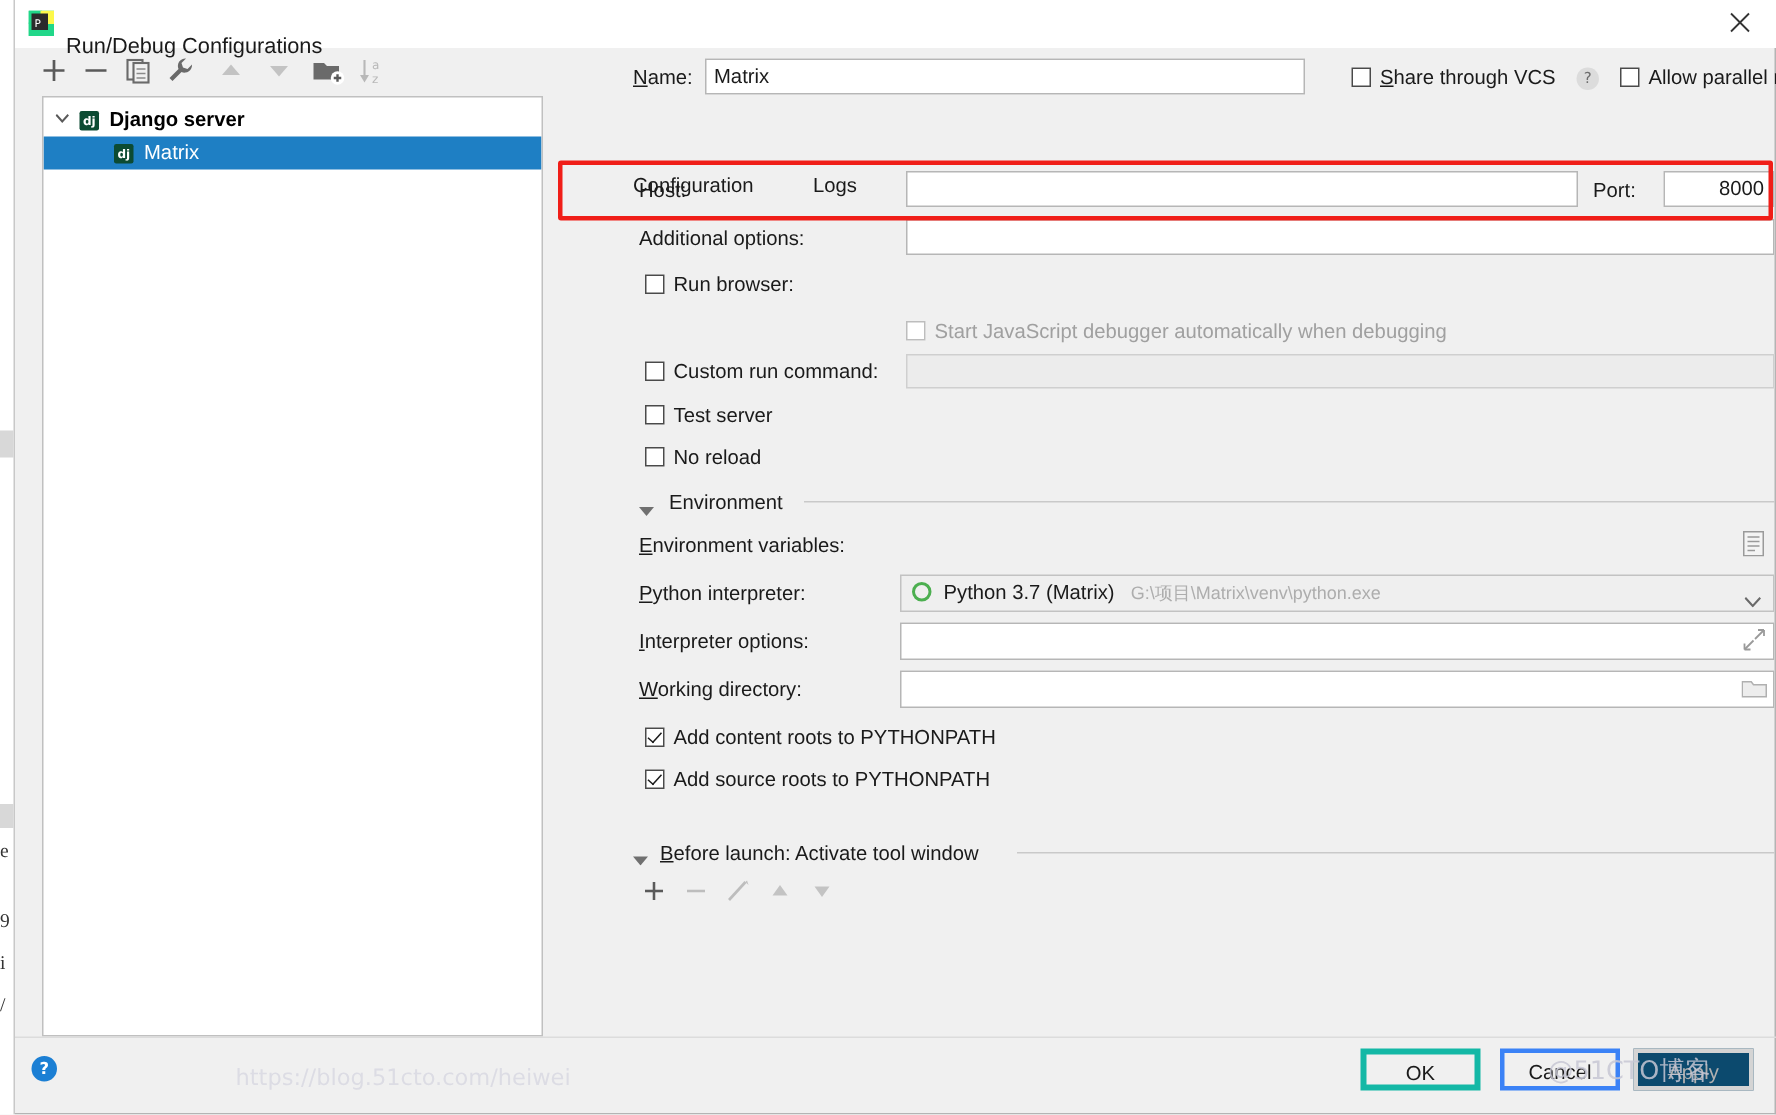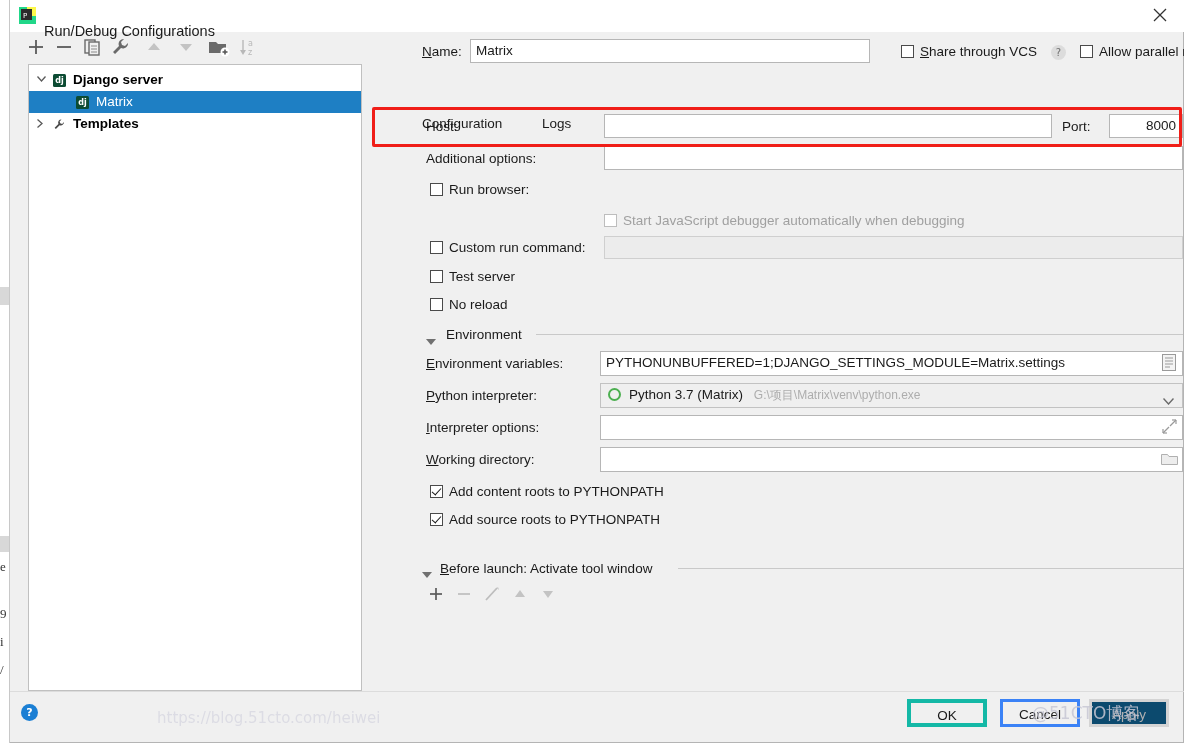--- a/index.html
+++ b/index.html
@@ -315,33 +315,20 @@
         </span>
         <span class="dj-icon" style="left:24px;">dj</span>
         <span class="tree-label bold" style="left:44px;">Django server</span>
       </div>
 
       <div class="tree-row selected">
         <span class="dj-icon" style="left:47px;">dj</span>
         <span class="tree-label" style="left:67px;">Matrix</span>
       </div>
 
-      <div class="tree-row">
-        <span class="tw" style="left:4px;">
-          <svg width="6" height="9" viewBox="0 0 6 9" style="top:6px;">
-              <polyline points="0.5,0.5 5,4.5 0.5,8.5" fill="none" stroke="#5a5a5a" stroke-width="1.3"></polyline>
-            </svg>
-        </span>
-        <span class="wrench-icon" style="left:22px;">
-          <svg width="16" height="15" viewBox="0 0 24 24">
-            <path d="M16 4 a5 5 0 0 0 -5 7 L5 17 l2 2 6-6 a5 5 0 0 0 7-5 l-3 3 -3 -1 -1 -3 z" fill="#4a4a4a"></path>
-          </svg>
-        </span>
-        <span class="tree-label bold" style="left:44px;">Templates</span>
-      </div>
     </div>
 
     <div class="rpane">
 
       <span class="lbl" style="left:8px; top:12px;"><span class="mn">N</span>ame:</span>
       <div class="tfield" style="left:56px; top:7px; width:400px; height:24px;">Matrix</div>
 
       <div class="cbx" style="left:487px; top:13px;"></div>
       <span class="lbl" style="left:506px; top:12px;"><span class="mn">S</span>hare through VCS</span>
       <span class="help-icon-round" style="left:637px; top:13px;">?</span>
@@ -377,21 +364,20 @@
 
       <span class="grp-arrow" style="left:12px; top:299px;">
         <svg width="10" height="7" viewBox="0 0 10 7">
             <polygon points="0,1 10,1 5,7" fill="#707070"></polygon>
           </svg>
       </span>
       <span class="lbl" style="left:32px; top:295px;">Environment</span>
       <div class="grp-line" style="left:122px; top:302px; width:647px;"></div>
 
       <span class="lbl" style="left:12px; top:324px;"><span class="mn">E</span>nvironment variables:</span>
-      <div class="tfield hasicon" style="left:186px; top:319px; width:583px; height:25px;">PYTHONUNBUFFERED=1;DJANGO_SETTINGS_MODULE=Matrix.settings</div>
       <span class="fieldicon" style="left:748px; top:322px;">
         <svg width="14" height="17" viewBox="0 0 14 17">
           <rect x="0.5" y="0.5" width="13" height="16" fill="#f4f4f4" stroke="#9a9a9a"></rect>
           <line x1="3" y1="4" x2="11" y2="4" stroke="#9a9a9a"></line>
           <line x1="3" y1="7" x2="11" y2="7" stroke="#9a9a9a"></line>
           <line x1="3" y1="10" x2="11" y2="10" stroke="#9a9a9a"></line>
           <line x1="3" y1="13" x2="8" y2="13" stroke="#9a9a9a"></line>
         </svg>
       </span>
 

